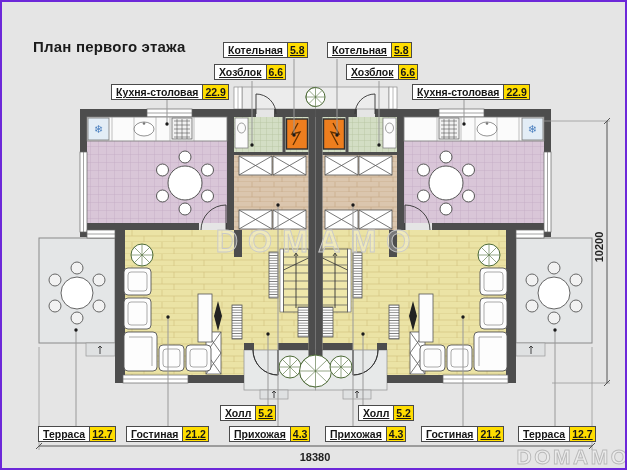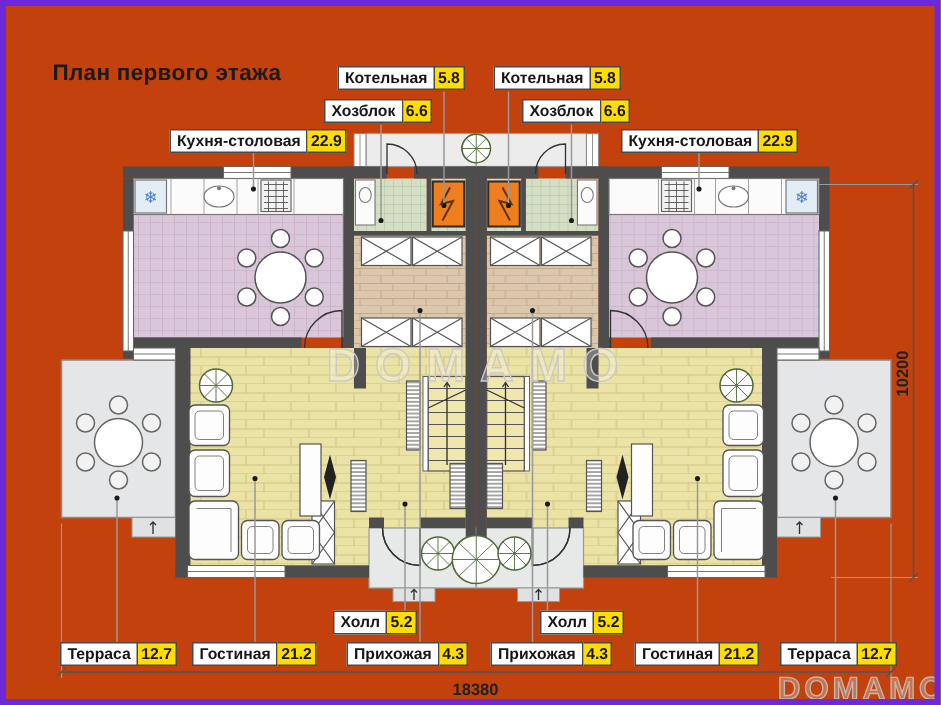--- a/index.html
+++ b/index.html
@@ -1,29 +1,29 @@
 <!DOCTYPE html>
 <html><head>
 <meta charset="utf-8">
 <style>
   html,body{margin:0;padding:0;background:#888;}
   .canvas{
-    position:relative;width:627px;height:470px;background:#c2410c;
-    border:4px solid #6d28d9;box-sizing:border-box;overflow:hidden;
+    position:relative;width:627px;height:470px;background:#e5e5e5;
+    border:2px solid #6d28d9;box-sizing:border-box;overflow:hidden;
     font-family:"Liberation Sans",sans-serif;
   }
   .plan-svg{position:absolute;left:0;top:0;}
   .page-title{
     position:absolute;left:31px;top:36px;font-size:15px;font-weight:bold;
     color:#1b1b1b;letter-spacing:.2px;
   }
   .lbl{
     position:absolute;display:inline-flex;align-items:stretch;
     font-size:10.5px;font-weight:bold;color:#161616;line-height:12px;
-    white-space:nowrap;z-index:5;
+    white-space:nowrap;z-index:5;text-decoration:underline;
   }
   .lbl-name{background:#ffffff;border:1.6px solid #4a4a4a;padding:1px 4px;}
   .lbl-val{background:#ffdd00;border:1.6px solid #4a4a4a;border-left:none;padding:1px 2px;}
   svg text{font-family:"Liberation Sans",sans-serif;}
   .dim-text{font-size:11px;font-weight:bold;fill:#222;}
   .wm{font-weight:bold;fill:rgba(255,255,255,0.25);}
 </style>
 </head>
 <body>
 

